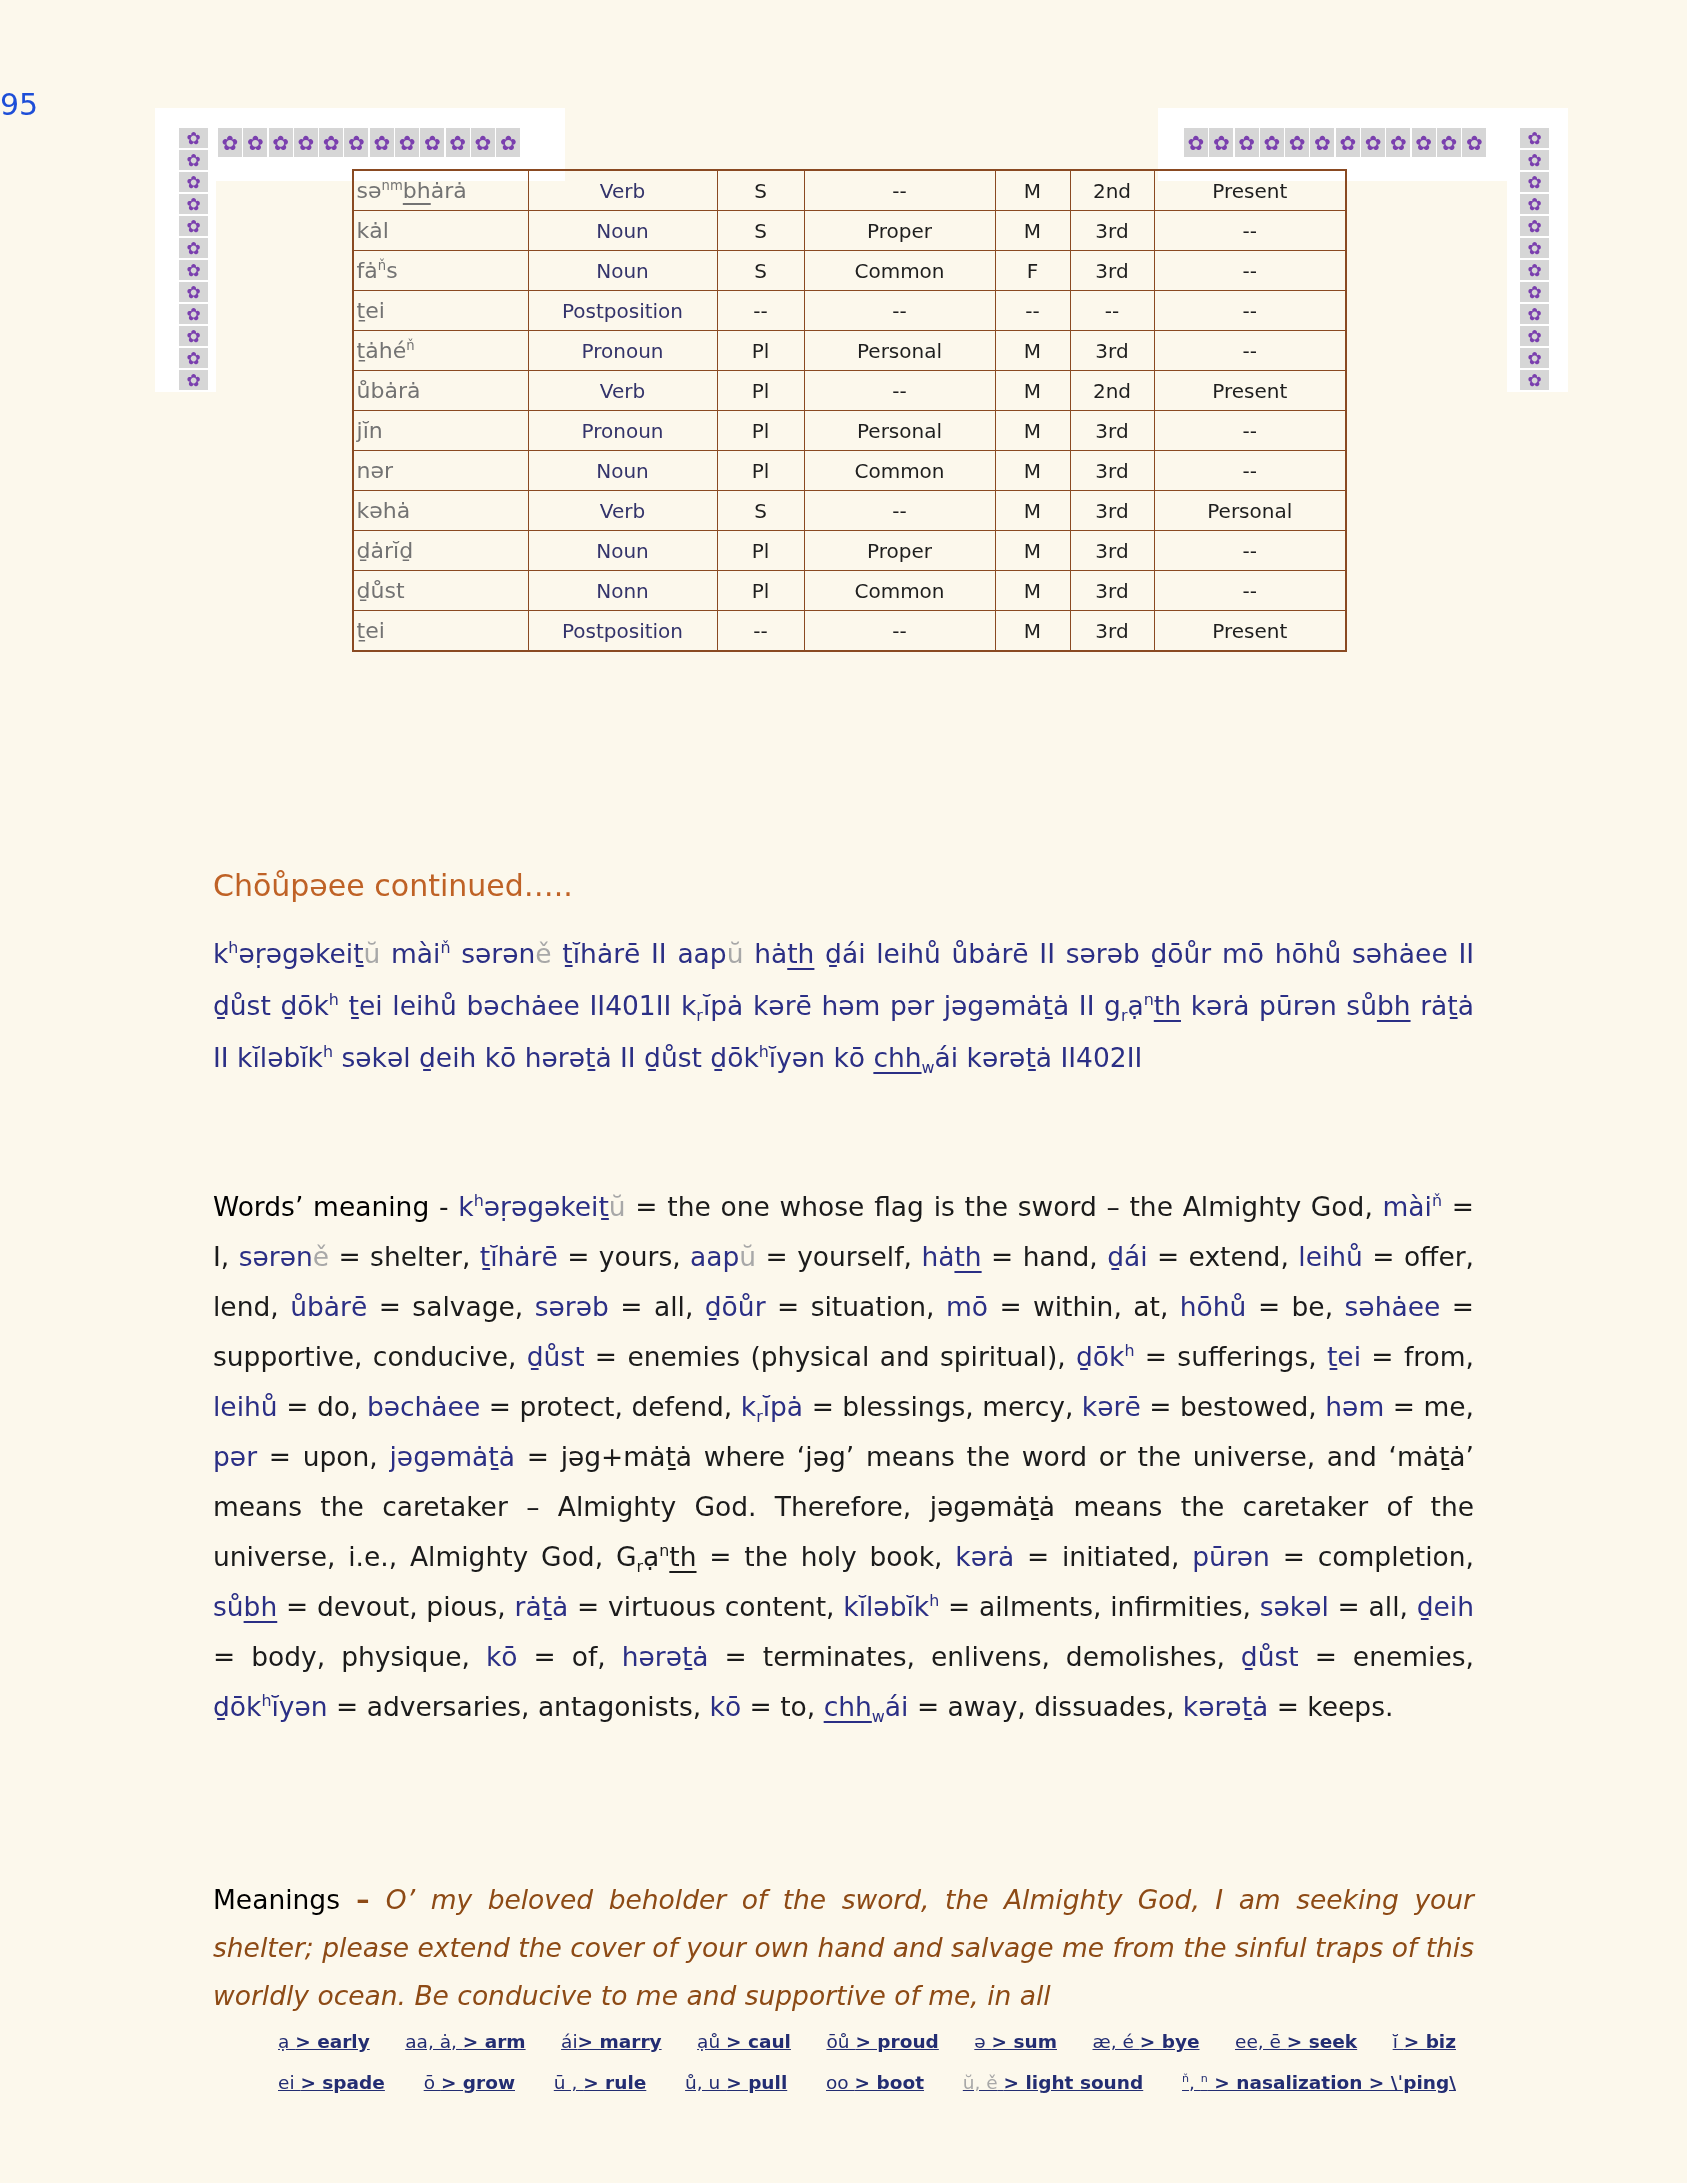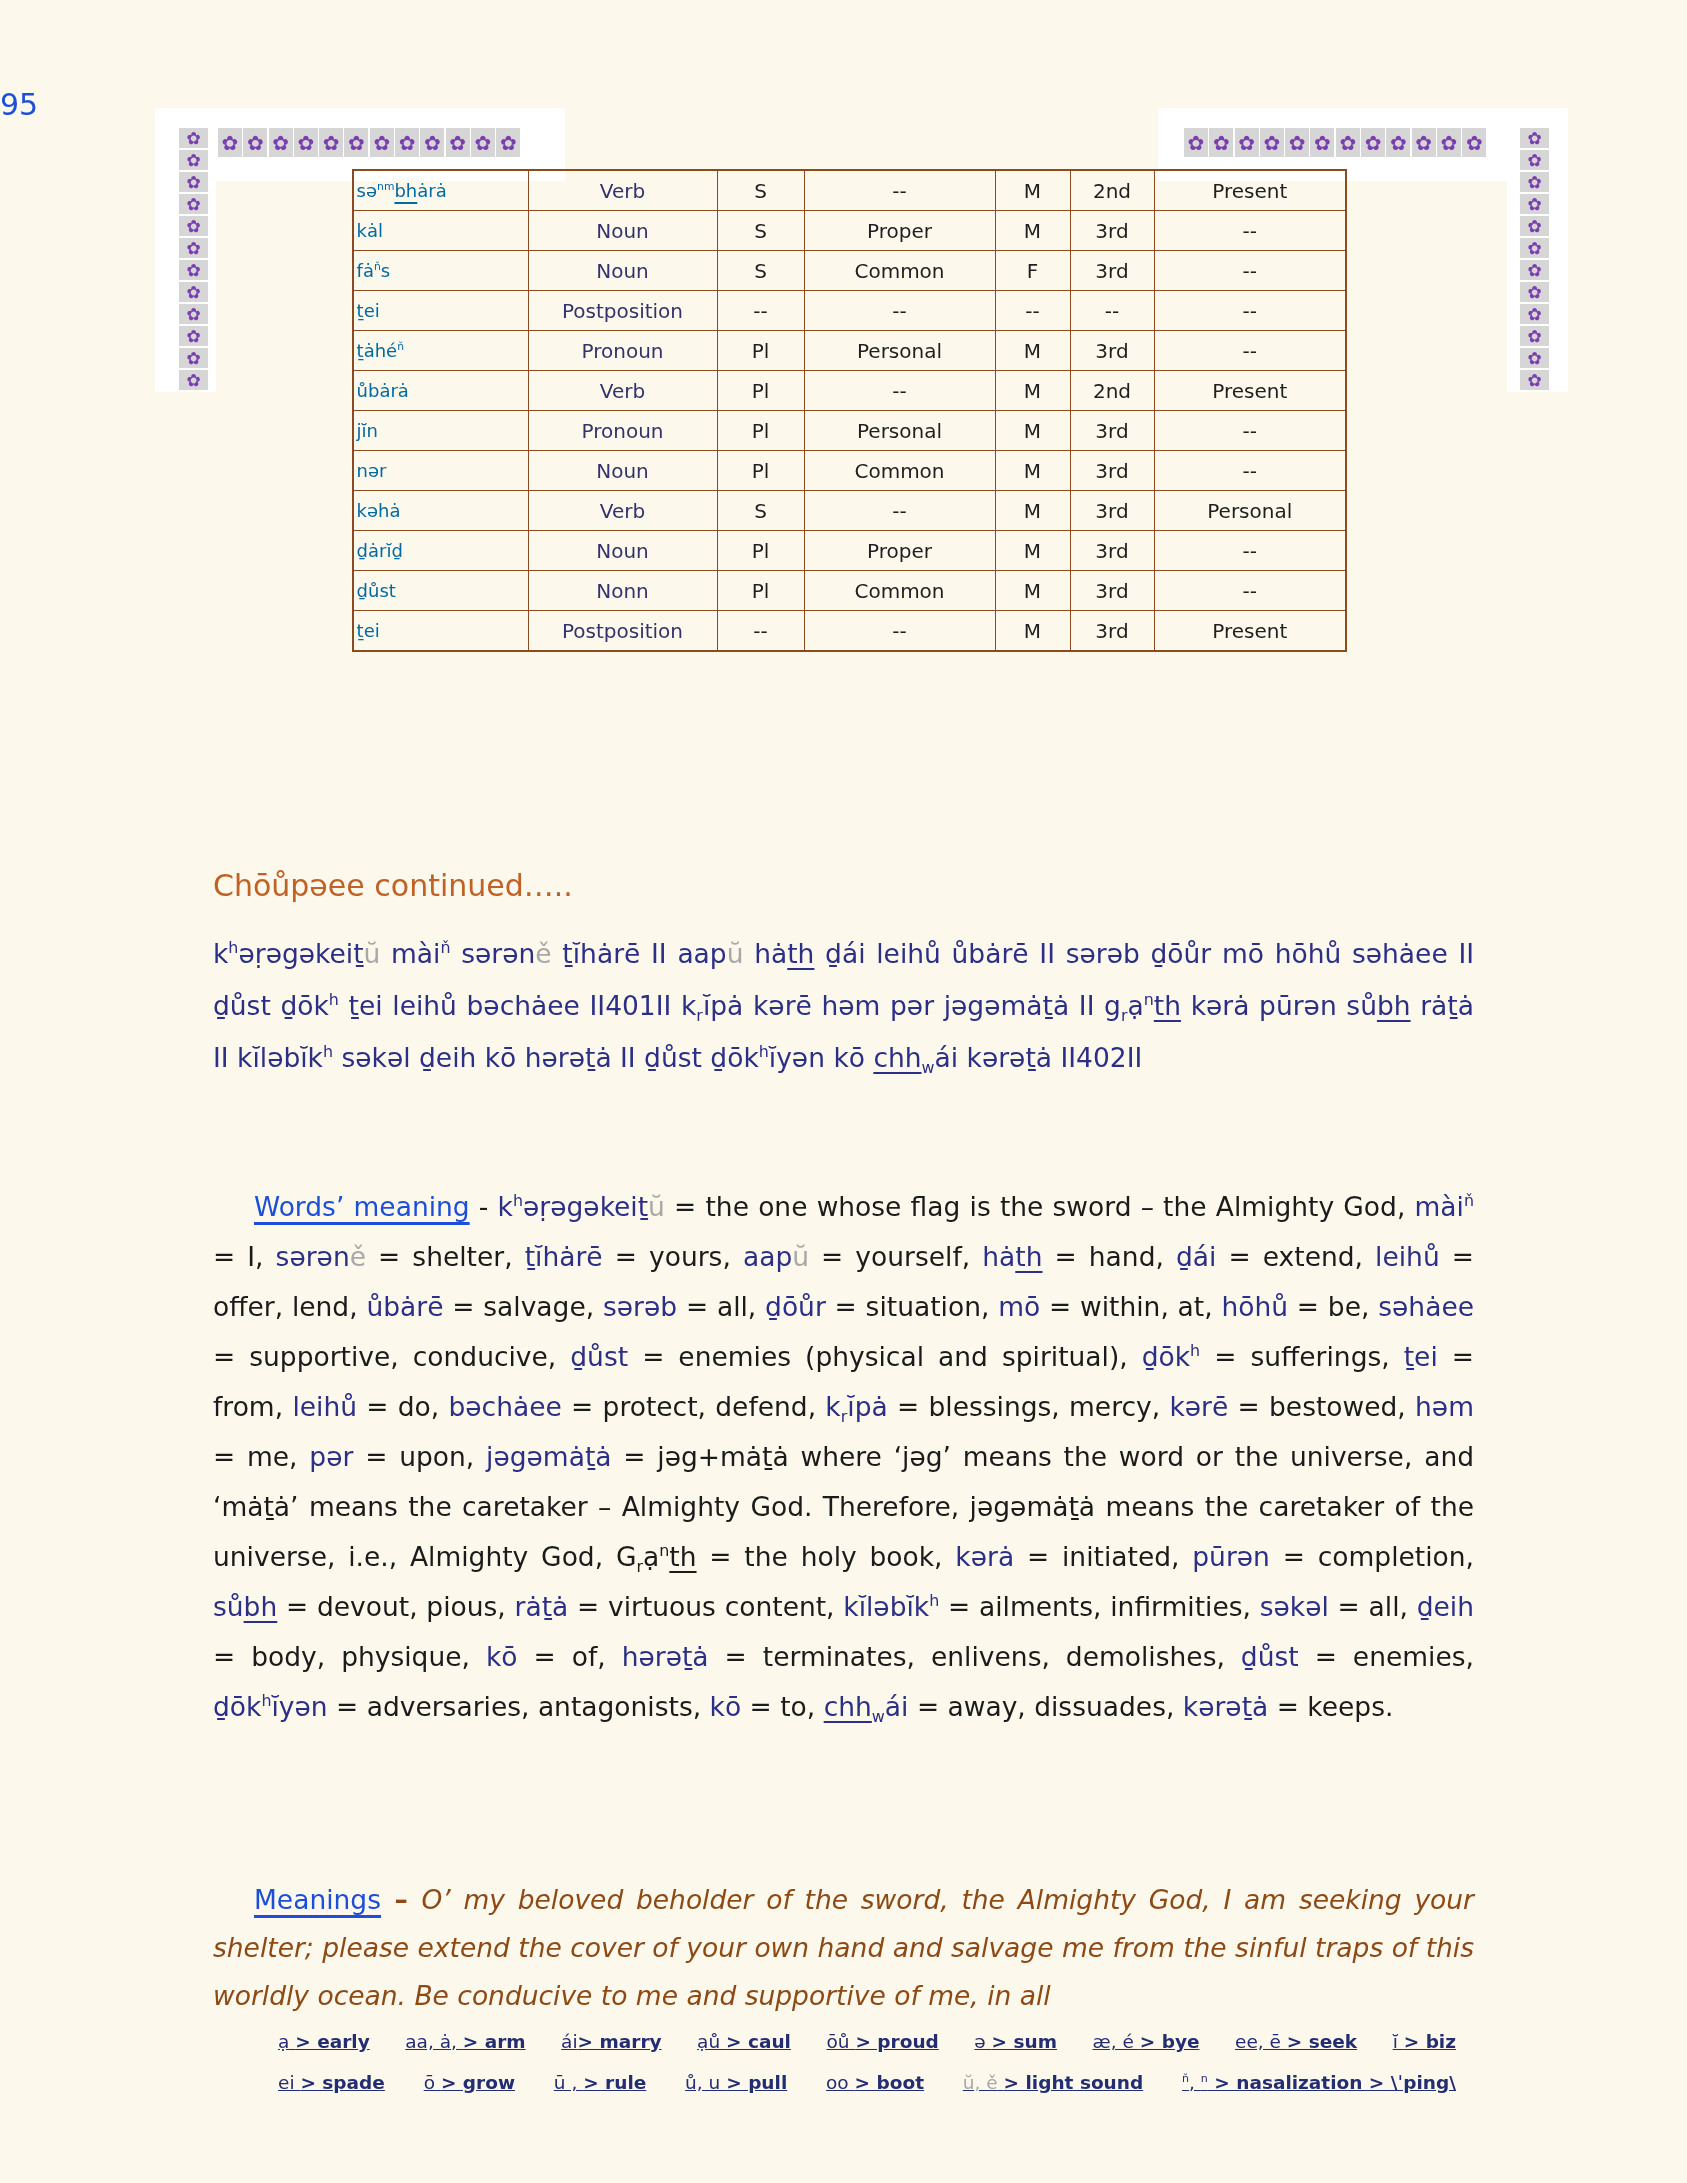--- a/index.html
+++ b/index.html
@@ -17,33 +17,33 @@
 
   
   .page-number{position:absolute;top:87px;left:0;width:100%;text-align:left;
                font-size:30px;color:#1d4ed8;}
 
   
   table.analysis{position:absolute;left:352px;top:169px;border-collapse:collapse;
                  table-layout:fixed;width:992px;}
   table.analysis td{border:1.3px solid #8a4a22;height:39px;text-align:center;
                     font-size:20px;color:#1f1f1f;padding:0 2.6px;overflow:hidden;}
-  table.analysis td.col-word{text-align:left;color:#0369a1;font-size:18px;}
+  table.analysis td.col-word{text-align:left;color:#737373;font-size:22px;}
   table.analysis td.col-pos{color:#34346b;}
   table.analysis{border:2px solid #8a4a22;}
 
   
   .bodyblock{position:absolute;left:213px;width:1261px;}
   .heading{top:868px;font-size:30px;color:#bf6226;}
   .verse{top:928px;font-size:26.5px;line-height:52px;color:#2b2f85;text-align:justify;}
   .words-meaning{top:1182px;font-size:26.5px;line-height:50px;color:#1b1b1b;text-align:justify;}
   .meanings{top:1876px;font-size:26.5px;line-height:48px;color:#1b1b1b;text-align:justify;}
   .meanings .ital{font-style:italic;color:#8d4a15;}
-  .label-underline{text-decoration:underline;text-decoration-thickness:2.6px;
-                   text-underline-offset:6px;color:#1d4ed8;margin-left:41px;}
+  .label-underline{text-decoration-thickness:2.6px;
+                   text-underline-offset:6px;color:#000000;}
   .meanings .dash{color:#8d4a15;font-weight:bold;}
 
   .c-blue{color:#2b2f85;}
   .c-gray{color:#a8a8a8;}
   .u{text-decoration:underline;text-decoration-thickness:2px;text-underline-offset:4.6px;}
   .bold{font-weight:bold;}
   sup{font-size:60%;line-height:0;}
   sub{font-size:60%;line-height:0;}
 
   

